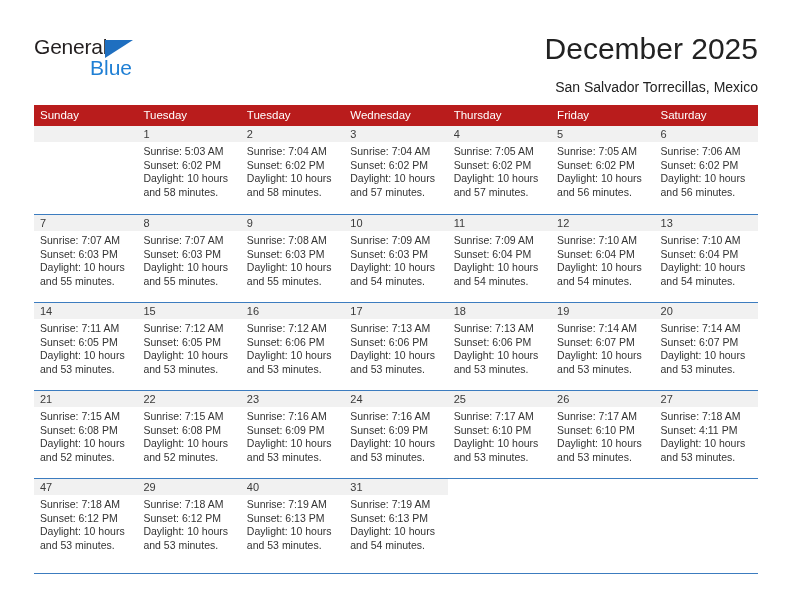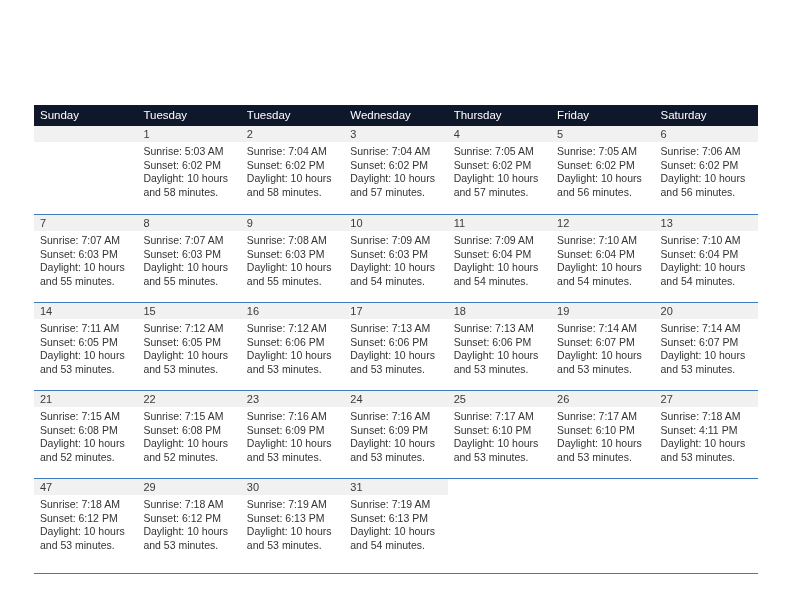--- a/index.html
+++ b/index.html
@@ -71,21 +71,21 @@
 
   
   .cal {
     position: absolute;
     left: 34px; top: 105px;
     width: 724px;
     border-collapse: collapse;
     table-layout: fixed;
   }
   .cal th {
-    background: #0f172a;
+    background: #b91c1c;
     color: #ffffff;
     font-size: 11.5px;
     font-weight: normal;
     text-align: left;
     padding: 4px 0 5px 6px;
     height: 20px;
     border: none;
   }
   .cal td {
     vertical-align: top;
@@ -123,20 +123,31 @@
     width: 724px;
     height: 1px;
     background: #3c7cbf;
   }
 </style>
 </head>
 <body>
 
 <div class="page">
 
+  <div class="top">
+
+    <div class="logo">
+      <span class="logo-general">General</span>
+      <span class="logo-tri"></span>
+      <span class="logo-blue">Blue</span>
+    </div>
+
+    <div class="title">December 2025</div>
+    <div class="subtitle">San Salvador Torrecillas, Mexico</div>
+  </div>
 
   <table class="cal">
     <thead>
       <tr>
         <th>Sunday</th>
         <th>Tuesday</th>
         <th>Tuesday</th>
         <th>Wednesday</th>
         <th>Thursday</th>
         <th>Friday</th>
@@ -472,21 +483,21 @@
               <div class="info">
                 <div>Sunrise: 7:18 AM</div>
                 <div>Sunset: 6:12 PM</div>
                 <div>Daylight: 10 hours</div>
                 <div>and 53 minutes.</div>
               </div>
             </div>
           </td>
           <td>
             <div class="daycell">
-              <div class="daynum-band">30</div>
+              <div class="daynum-band">40</div>
               <div class="info">
                 <div>Sunrise: 7:19 AM</div>
                 <div>Sunset: 6:13 PM</div>
                 <div>Daylight: 10 hours</div>
                 <div>and 53 minutes.</div>
               </div>
             </div>
           </td>
           <td>
             <div class="daycell">

